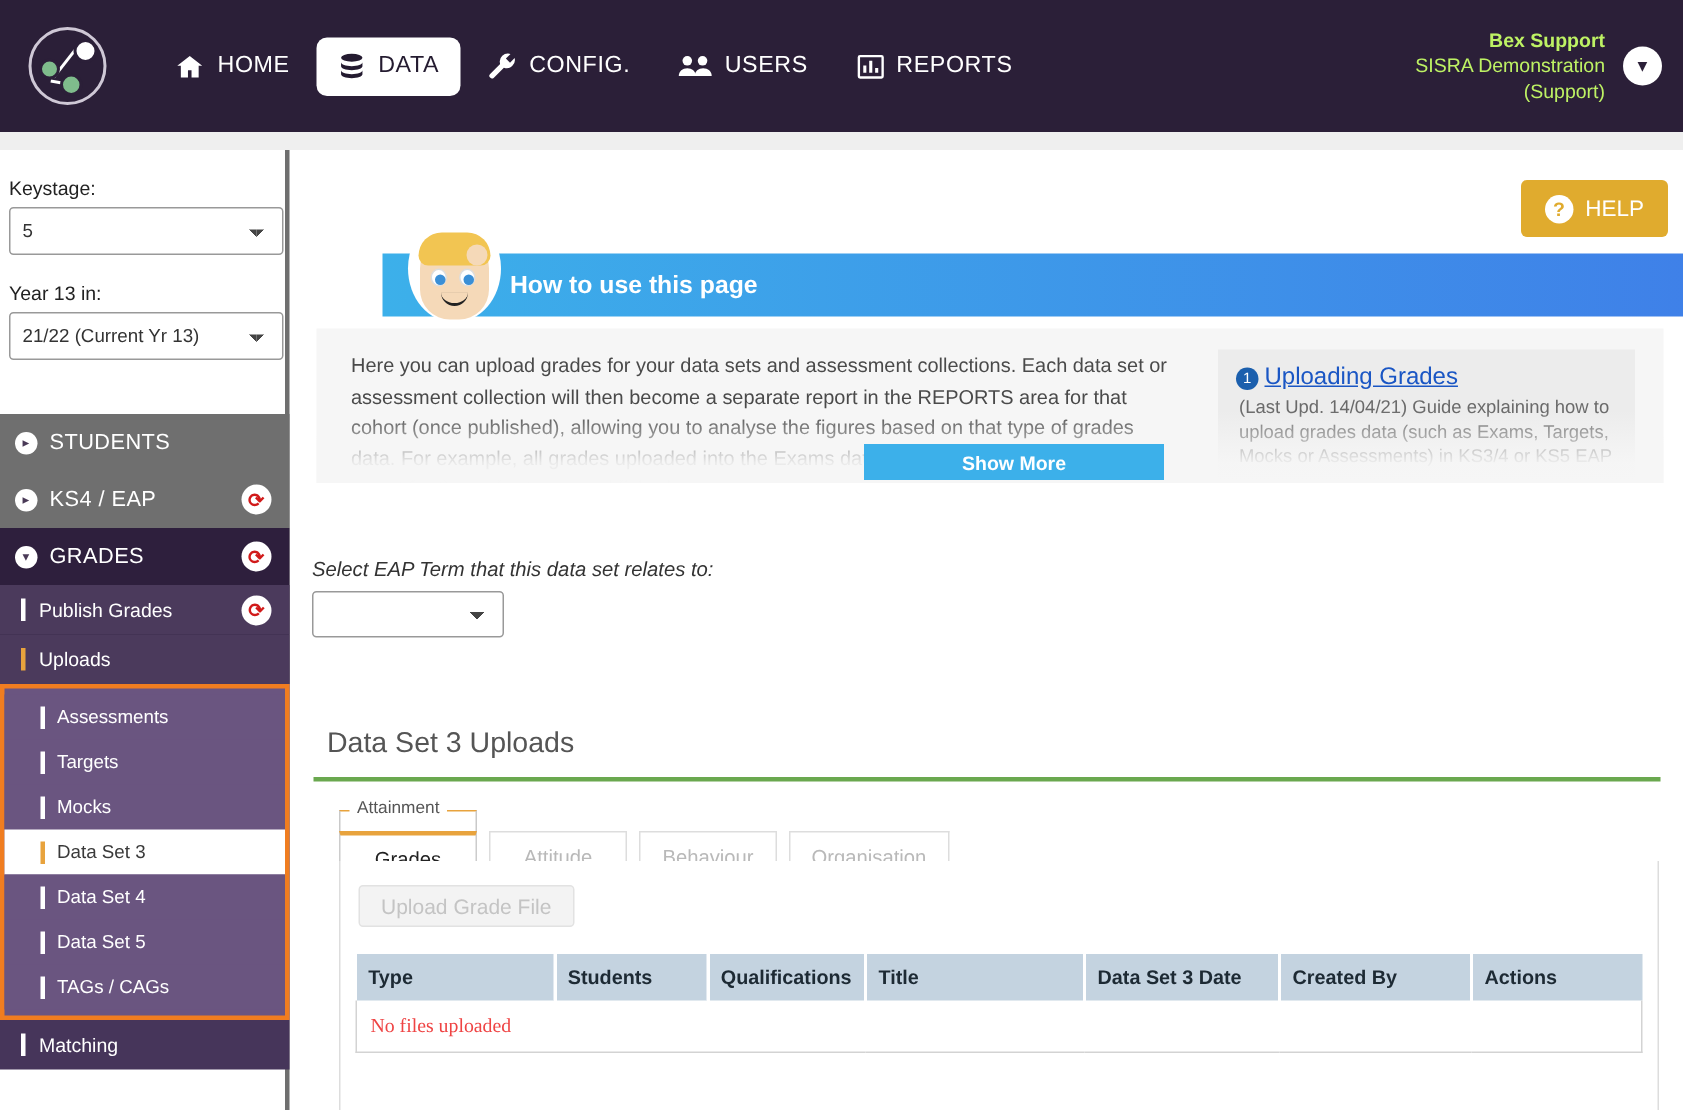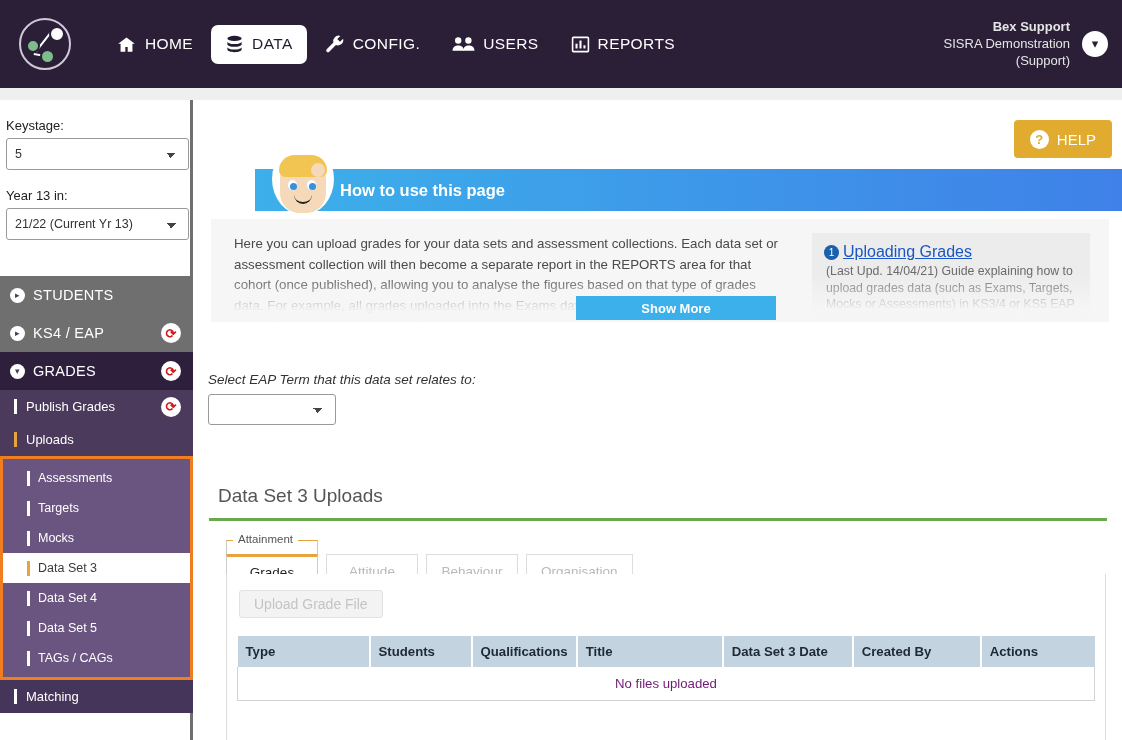--- a/index.html
+++ b/index.html
@@ -35,21 +35,21 @@
     color: #ffffff; font-size: 15.5px; letter-spacing: .4px;
     cursor: pointer; white-space: nowrap;
   }
   .navitem.active { background: #ffffff; color: #241b30; }
   .navitem .gi { display: inline-flex; align-items: center; }
 
   .userbox {
     position: absolute; right: 14px; top: 18px;
     display: flex; align-items: center; gap: 12px;
   }
-  .usertext { color: #e5e5e5; font-size: 13px; line-height: 17px; text-align: right; font-weight: bold;}
+  .usertext { color: #bef264; font-size: 13px; line-height: 17px; text-align: right; font-weight: bold;}
   .usertext .l2, .usertext .l3 { font-weight: normal; }
   .chev {
     width: 26px; height: 26px; border-radius: 50%; background: #ffffff;
     display: flex; align-items: center; justify-content: center;
     color: #2b1f38; font-size: 13px; cursor: pointer;
   }
   .gray-strip { position: absolute; top: 88px; left: 0; width: 1122px; height: 12px; background: #efefef; }
 
   
   .sidebar {
@@ -219,22 +219,22 @@
     color: #c4c4c4; font-size: 14px; cursor: pointer; font-family: "Liberation Sans", sans-serif;
   }
   table.files { position: absolute; left: 10px; top: 62px; width: 858px; border-collapse: collapse; }
   table.files th {
     background: #c4d3e0; color: #1d2a34; font-size: 13.2px; text-align: left;
     padding: 8px 8px; font-weight: bold; border-right: 2px solid #fff;
     white-space: nowrap; overflow: hidden;
   }
   table.files th:last-child { border-right: none; }
   table.files td {
-    border: 1px solid #d3d3d3; border-top: none; text-align: center;
-    font-size: 13.2px; color: #701a75; padding: 9px;
+    border: 1px solid #d3d3d3; border-top: none; 
+    font-size: 13.2px; color: #ef4444; padding: 9px; font-family: Liberation Serif, serif;
   }
 </style>
 </head>
 <body>
 
 <div class="page">
 
   <div class="topnav">
     <div class="logo-wrap">
       <div class="logo-circle">

